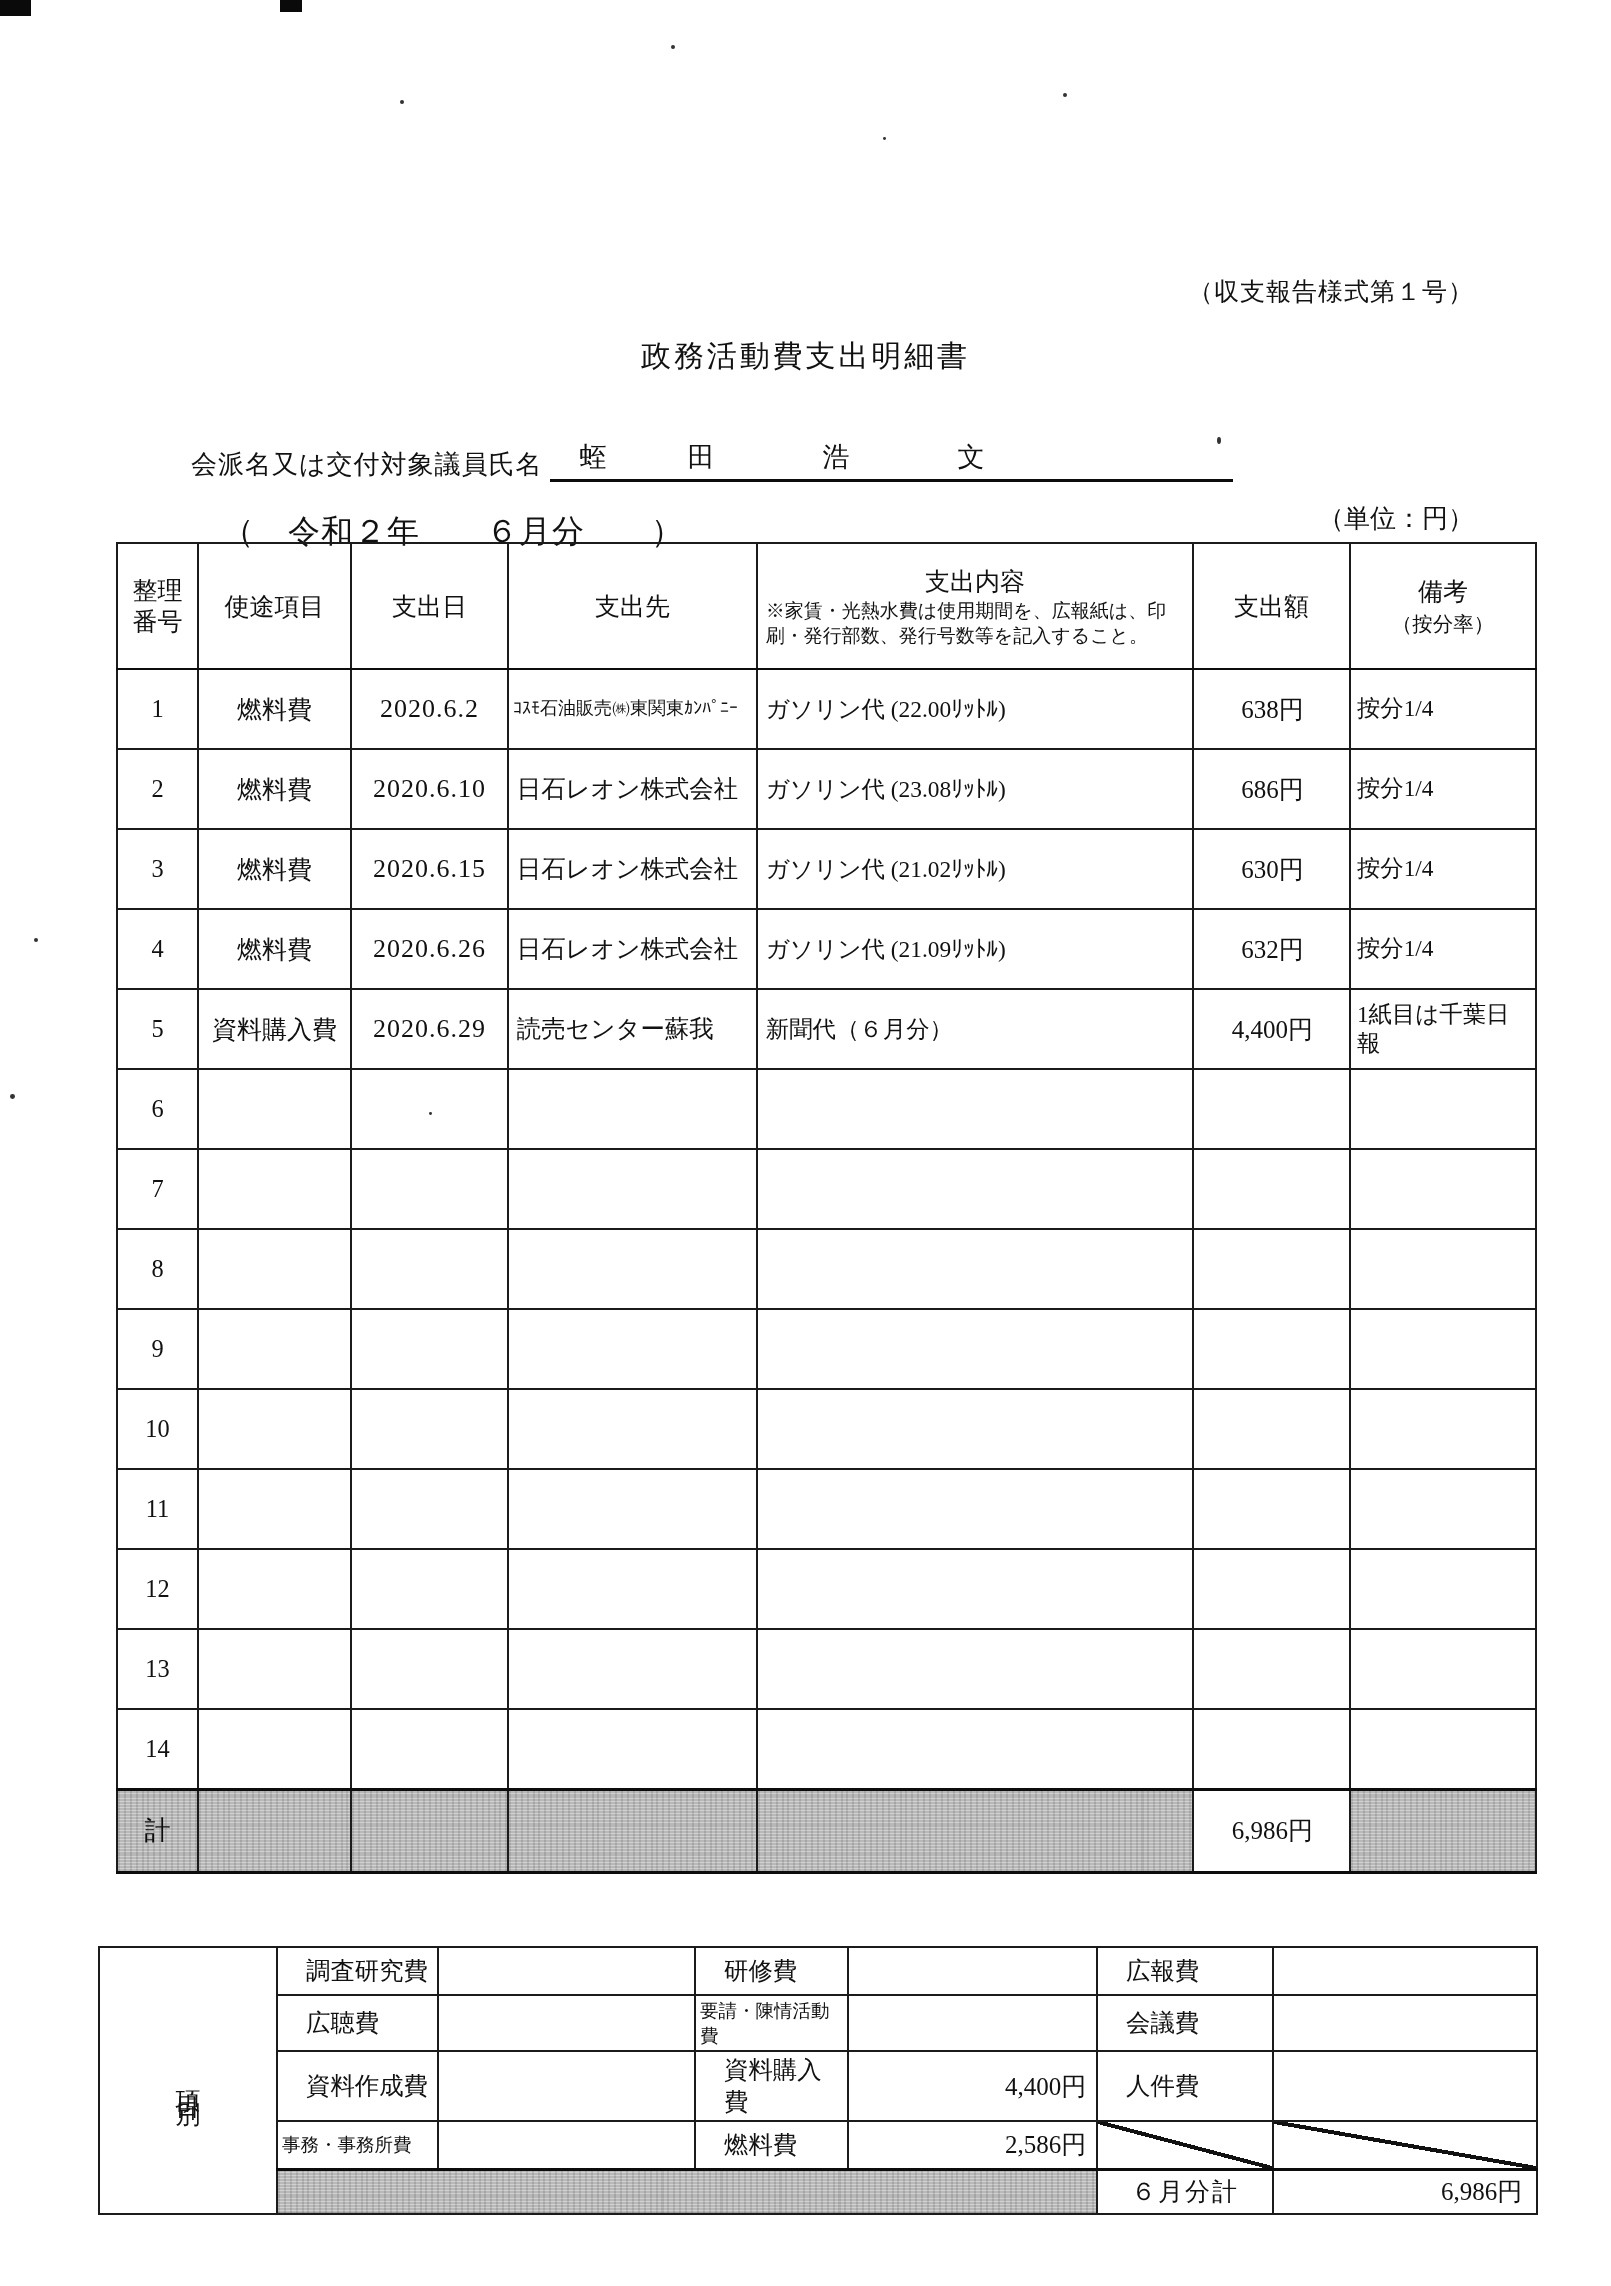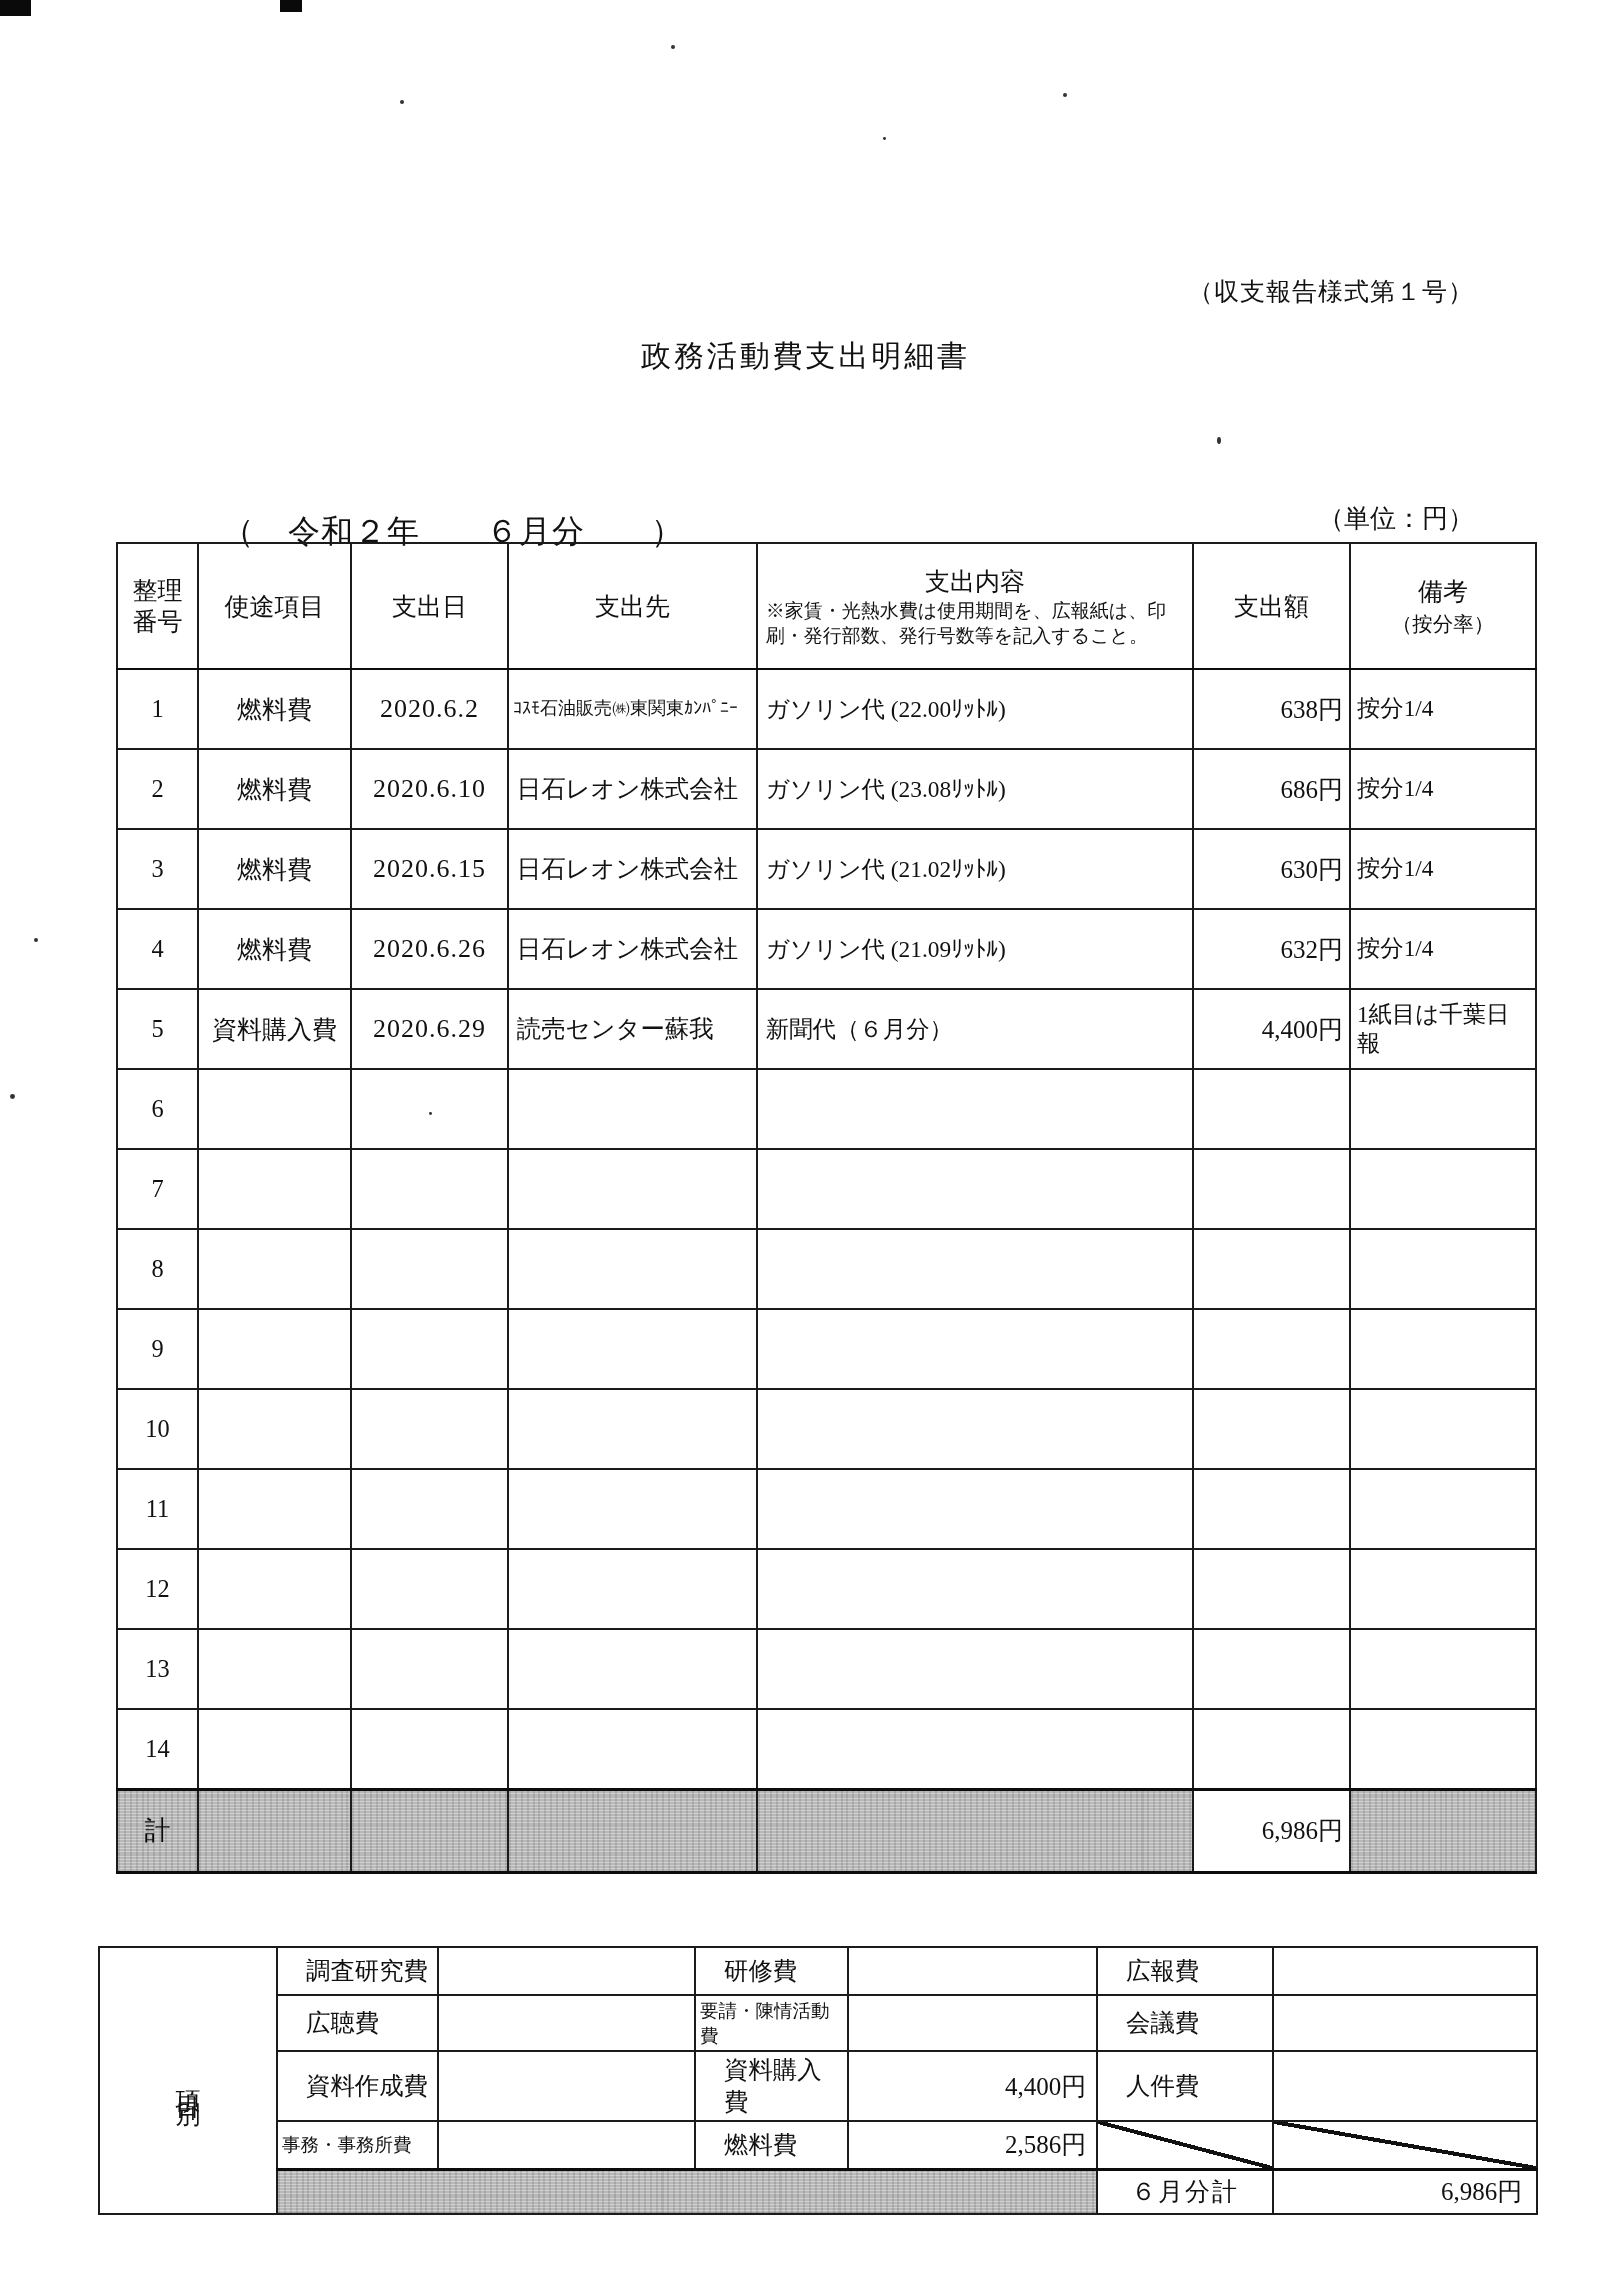--- a/index.html
+++ b/index.html
@@ -45,21 +45,21 @@
   .remarks-l2{display:block;font-size:20.5px;margin-top:2px;}
 
   .main-table tbody tr{height:80px;}
   .main-table tbody td{vertical-align:middle;}
   td.c-no{text-align:center;font-size:24.4px;}
   td.c-usage{text-align:center;font-size:25px;}
   td.c-date{text-align:center;font-size:26px;letter-spacing:1px;}
   td.c-payee{text-align:left;font-size:24.4px;line-height:1.25;}
   td.c-payee.small{font-size:18px;line-height:1.3;padding:2px 3.9px;}
   td.c-content{text-align:left;font-size:23.4px;}
-  td.c-amount{text-align:right;font-size:25px;padding-right:5.9px;}
+  td.c-amount{text-align:center;font-size:25px;padding-right:5.9px;}
   td.c-remarks{text-align:left;font-size:23.4px;line-height:1.25;padding:2px 5.9px;}
 
   .total-row{height:83px;}
   .total-row td{border-top:3.9px solid #0c0c0c;border-bottom:3.9px solid #0c0c0c;}
   .shaded{
     background-color:#c9c9c9;
     background-image:
       repeating-linear-gradient(0deg, rgba(35,35,35,0.28) 0 1px, rgba(255,255,255,0.10) 1px 2.9px),
       repeating-linear-gradient(90deg, rgba(90,90,90,0.18) 0 2px, rgba(230,230,230,0.12) 2px 5.9px);
   }
@@ -109,20 +109,24 @@
   <div class="speck" style="left:671px;top:45px;width:3.9px;height:3.9px;"></div>
   <div class="speck" style="left:1063px;top:93px;width:3.9px;height:3.9px;"></div>
   <div class="speck" style="left:883px;top:137px;width:2.9px;height:2.9px;"></div>
   <div class="speck" style="left:1217px;top:437px;width:3.9px;height:6.8px;"></div>
   <div class="speck" style="left:34px;top:938px;width:3.9px;height:3.9px;"></div>
   <div class="speck" style="left:9.8px;top:1094px;width:4.9px;height:4.9px;"></div>
   <div class="speck" style="left:429px;top:1112px;width:2.9px;height:2.9px;"></div>
 
   <div class="form-number">（収支報告様式第１号）</div>
   <div class="doc-title">政務活動費支出明細書</div>
+  <div class="member-line">
+    <span class="member-label">会派名又は交付対象議員氏名</span>
+    <span class="member-name">蛭　　　田　　　　浩　　　　文</span>
+  </div>
   <div class="period-line">（　令和２年　　６月分　　）</div>
   <div class="unit-label">（単位：円）</div>
 
   <table class="main-table">
     <colgroup>
       <col style="width:81px">
         <col style="width:153px">
         <col style="width:157px">
       <col style="width:249px">
         <col style="width:436px">

